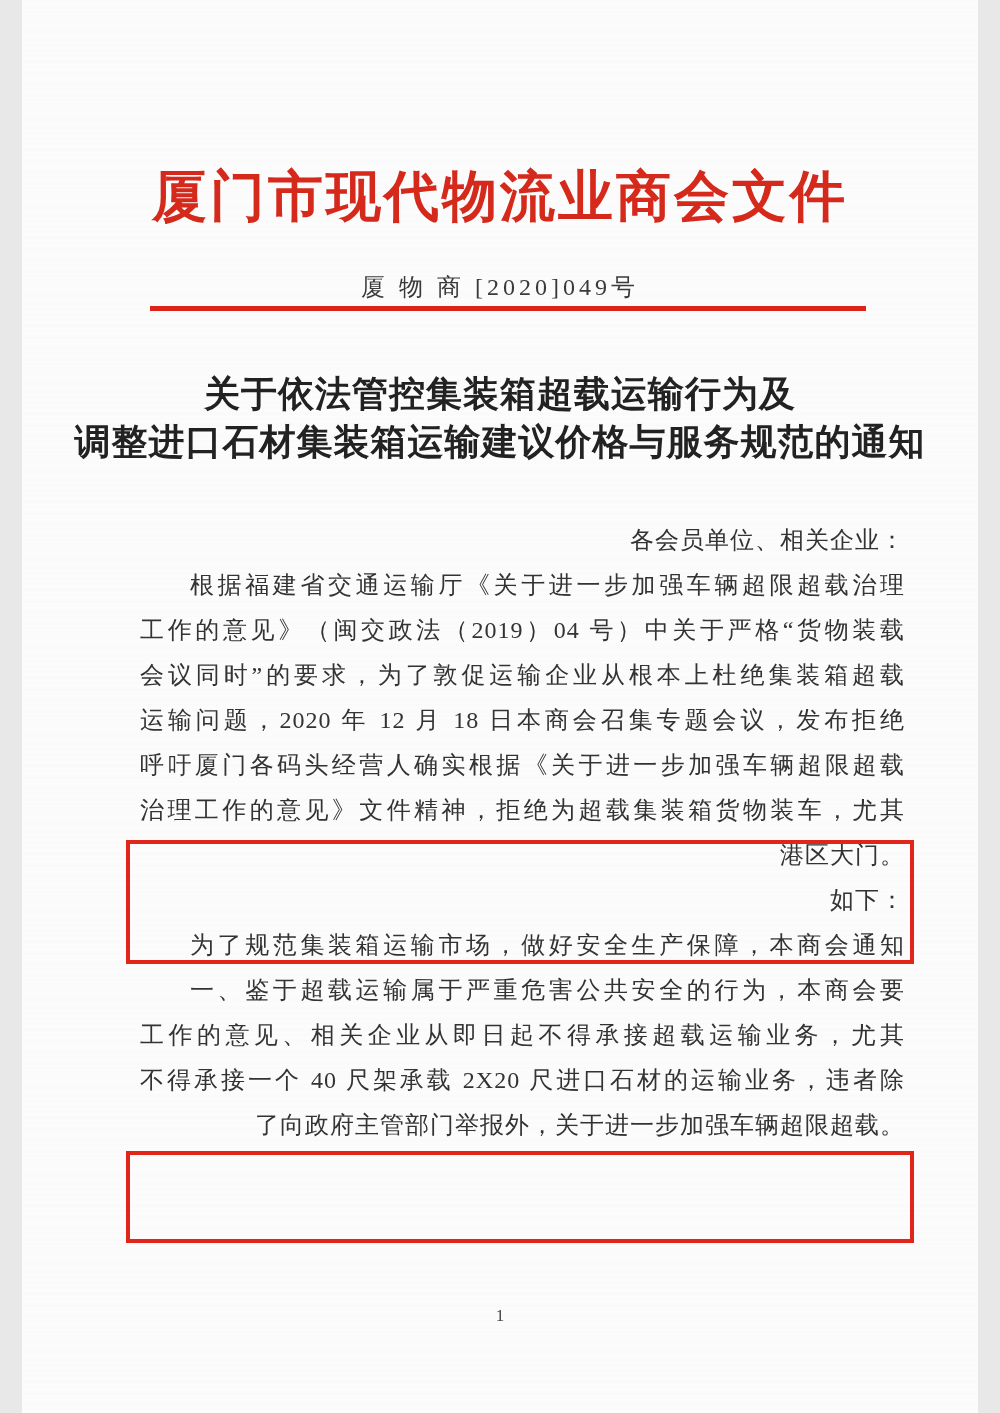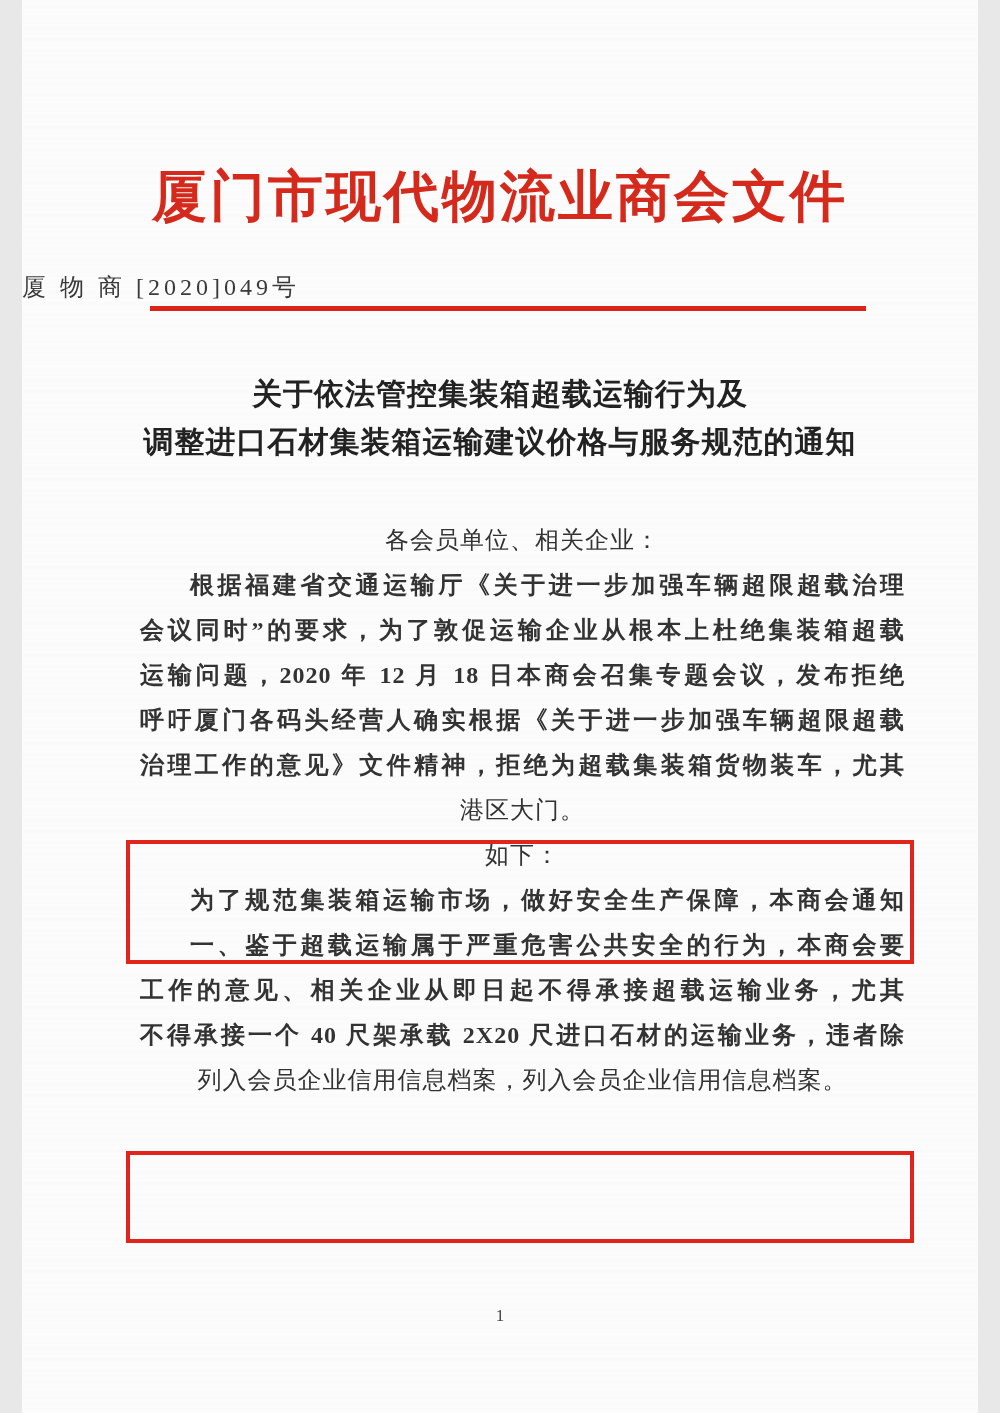--- a/index.html
+++ b/index.html
@@ -34,67 +34,67 @@
     color: #d5291c;
     letter-spacing: 3px;
     line-height: 74px;
     white-space: nowrap;
   }
   .doc-number {
     position: absolute;
     top: 272px;
     left: 0;
     width: 100%;
+    text-align: center;
     font-size: 24px;
     color: #3a3a3a;
     letter-spacing: 4px;
     line-height: 30px;
     white-space: nowrap;
   }
   .red-rule {
     position: absolute;
     top: 306px;
     left: 128px;
     width: 716px;
     height: 5px;
     background: #dc2318;
   }
   .doc-title {
     position: absolute;
     top: 370px;
     left: 0;
     width: 100%;
     text-align: center;
-    font-size: 30px;
+    font-size: 36px;
     font-weight: bold;
     color: #222222;
     line-height: 48px;
     letter-spacing: 1px;
   }
   .body-text {
     position: absolute;
     top: 518px;
     left: 118px;
     width: 765px;
     font-size: 24px;
     color: #333333;
     letter-spacing: 1px;
   }
   .line {
     height: 45px;
     line-height: 45px;
-    text-align: center;
+    text-align: right;
     white-space: nowrap;
     overflow: visible;
   }
   .line.just {
     white-space: normal;
     text-align: justify;
     text-align-last: justify;
-    font-weight: bold;
   }
   .line.indent {
     padding-left: 50px;
   }
   .highlight-box {
     position: absolute;
     border: 4px solid #e1251b;
     background: transparent;
     pointer-events: none;
   }
@@ -132,31 +132,32 @@
   <div class="red-rule"></div>
 
   <div class="doc-title">
     <div>关于依法管控集装箱超载运输行为及</div>
     <div>调整进口石材集装箱运输建议价格与服务规范的通知</div>
   </div>
 
   <div class="body-text">
     <div class="line">各会员单位、相关企业：</div>
     <div class="line indent just">根据福建省交通运输厅《关于进一步加强车辆超限超载治理</div>
+    <div class="line just">工作的意见》（闽交政法（2019）04 号）中关于严格“货物装载</div>
     <div class="line just">会议同时”的要求，为了敦促运输企业从根本上杜绝集装箱超载</div>
     <div class="line just">运输问题，2020 年 12 月 18 日本商会召集专题会议，发布拒绝</div>
     <div class="line just">呼吁厦门各码头经营人确实根据《关于进一步加强车辆超限超载</div>
     <div class="line just">治理工作的意见》文件精神，拒绝为超载集装箱货物装车，尤其</div>
     <div class="line">港区大门。</div>
     <div class="line">如下：</div>
     <div class="line indent just">为了规范集装箱运输市场，做好安全生产保障，本商会通知</div>
     <div class="line indent just">一、鉴于超载运输属于严重危害公共安全的行为，本商会要</div>
     <div class="line just">工作的意见、相关企业从即日起不得承接超载运输业务，尤其</div>
     <div class="line just">不得承接一个 40 尺架承载 2X20 尺进口石材的运输业务，违者除</div>
-    <div class="line">列入会员企业信用信息档案，列入会员企业信用信息档案。</div>
+    <div class="line">了向政府主管部门举报外，关于进一步加强车辆超限超载。</div>
   </div>
 
   <div class="highlight-box box-1"></div>
 
   <div class="highlight-box box-2"></div>
 
   <div class="page-number">1</div>
 
 </div>
 

